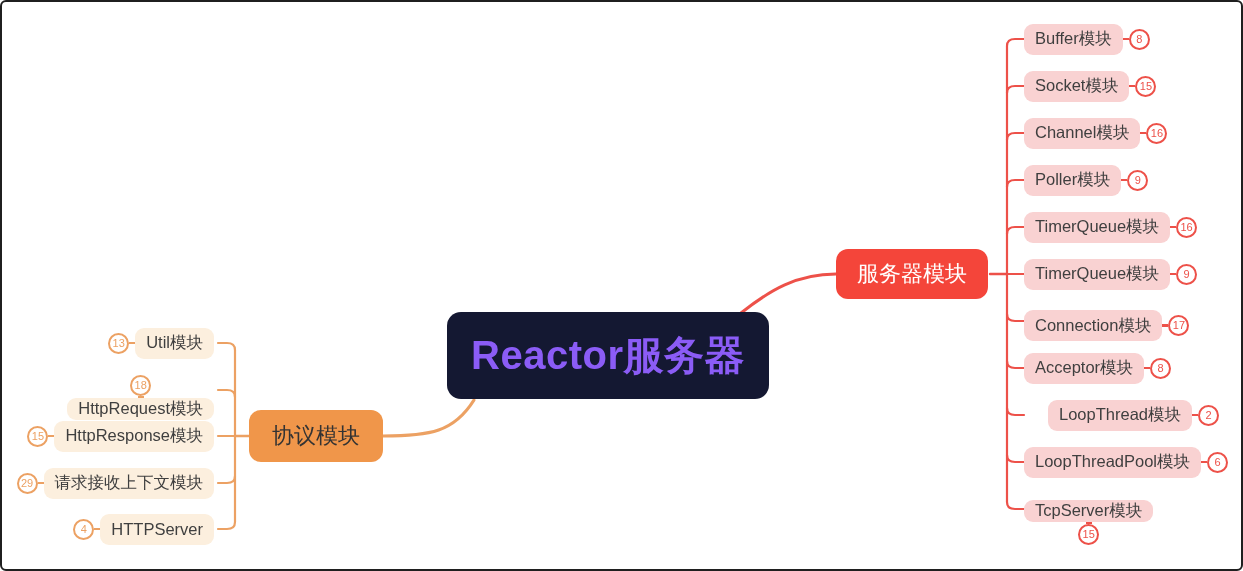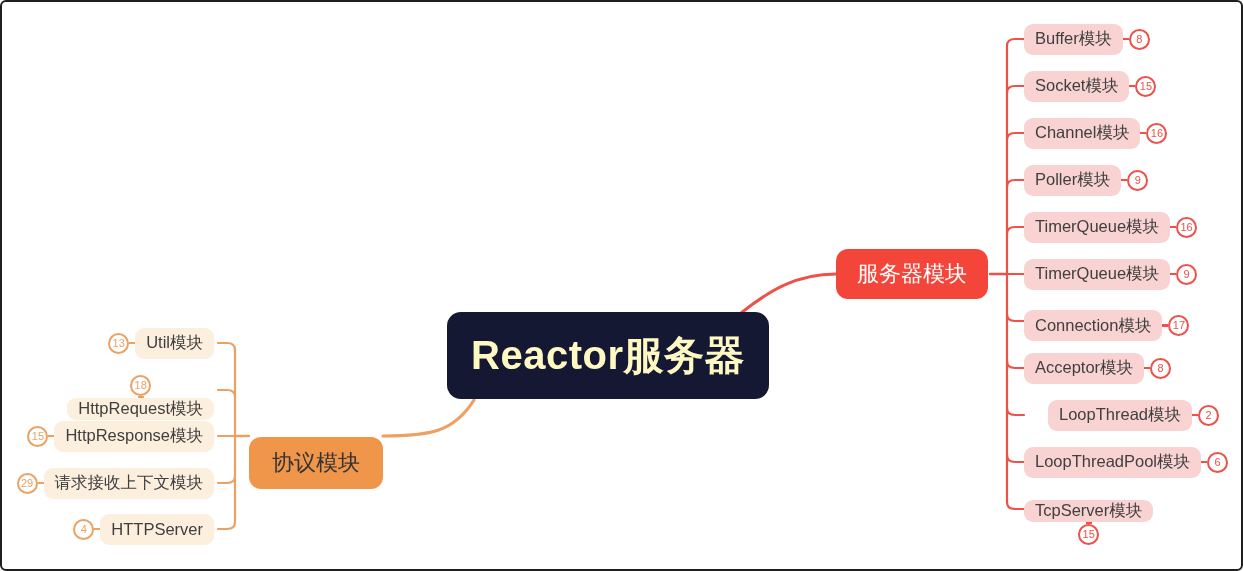--- a/index.html
+++ b/index.html
@@ -7,26 +7,26 @@
     position:relative; width:1243px; height:571px; box-sizing:border-box;
     background:#fff; border:2px solid #1f1f1f; border-radius:6px; overflow:hidden;
   }
   #connectors { position:absolute; left:0; top:0; width:1243px; height:571px; }
 
   .node { position:absolute; display:flex; align-items:center; justify-content:center;
           box-sizing:border-box; white-space:nowrap; }
   #root-node {
     left:445px; top:310px; width:322px; height:87px;
     background:var(--central-bg); border-radius:14px;
-    color:#fef9c3; font-size:40px; font-weight:bold; letter-spacing:0.5px;
+    color:#8b5cf6; font-size:40px; font-weight:bold; letter-spacing:0.5px;
   }
   #branch-protocol {
     left:247px; top:408px; width:134px; height:52px;
     background:var(--node-orange); border-radius:12px;
-    color:#333; font-size:22px;margin-top:27px;
+    color:#333; font-size:22px;
   }
   #branch-server {
     left:834px; top:247px; width:152px; height:50px;
     background:var(--node-red); border-radius:12px;
     color:#fff; font-size:22px;
   }
 
   .row { position:absolute; display:flex; align-items:center; height:31px; }
   .topic {
     height:31px; display:flex; align-items:center; padding:0 11px;

